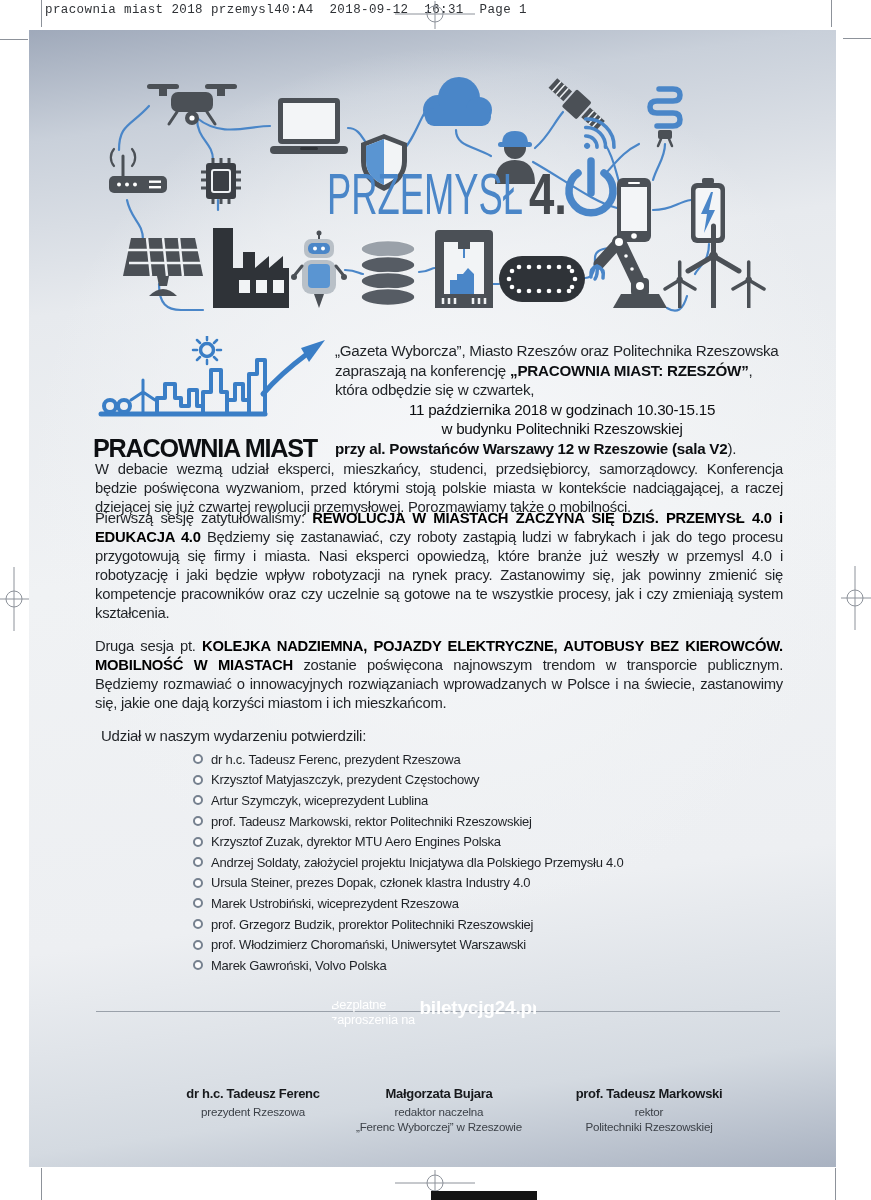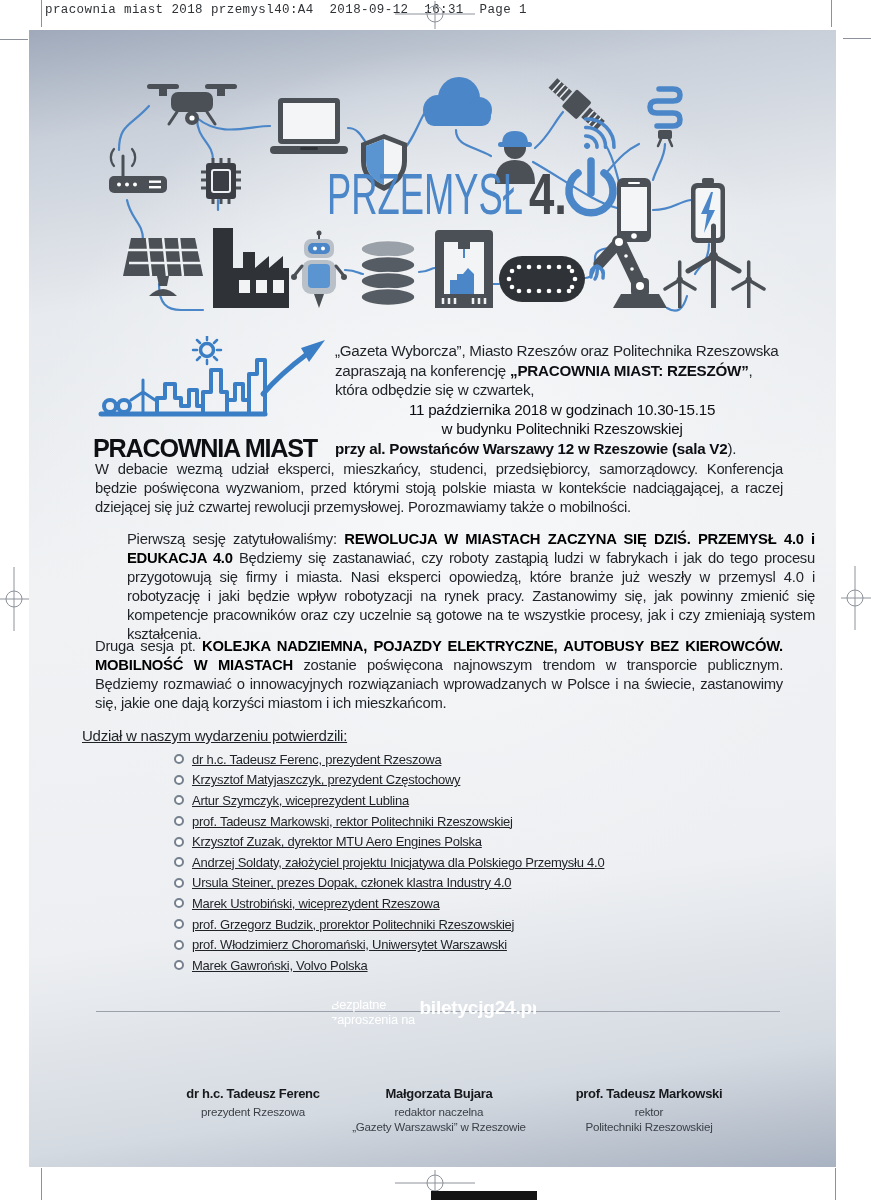--- a/index.html
+++ b/index.html
@@ -26,24 +26,24 @@
 
   .invite{position:absolute;left:306px;top:311px;width:454px;font-size:15.2px;line-height:19.6px;
        color:#1f2226;letter-spacing:-.25px;}
   .invite .b{font-weight:normal;color:#0c0e11;text-align:center;}
   .invite b{color:#0c0e11;}
 
   .bodypar{position:absolute;left:66px;width:688px;font-size:14.8px;line-height:19px;color:#1f2226;
        letter-spacing:-.25px;text-align:justify;margin:0;}
   .bodypar b{color:#000;}
   .p1{top:430px;}
-  .s1{top:500px;margin-left:32px;}
+  .s1{top:479px;}
   .s2{top:607px;}
 
-  .participants{position:absolute;left:53px;top:697px;width:688px;color:#1f2226;text-decoration:underline;}
+  .participants{position:absolute;left:72px;top:697px;width:688px;color:#1f2226;}
   .participants-heading{font-size:15px;letter-spacing:-.25px;}
   .participants ul{list-style:none;margin:5px 0 0 92px;padding:0;}
   .participants li{display:flex;align-items:center;height:20.6px;font-size:13px;letter-spacing:-.25px;}
   .bullet{flex:0 0 auto;width:6px;height:6px;border:2.6px solid #76818f;border-radius:50%;
        background:#fdfdfe;margin-right:8px;}
 
   .hline{position:absolute;left:67px;top:981px;width:684px;height:1px;background:#9aa1aa;}
   .banner{position:absolute;left:302px;top:967px;width:206px;height:30px;color:#fff;
        display:flex;align-items:flex-start;justify-content:center;font-size:12.8px;letter-spacing:-.2px;
        clip-path:polygon(11px 0,calc(100% - 11px) 0,100% 10px,100% calc(100% - 10px),calc(100% - 11px) 100%,11px 100%,0 calc(100% - 10px),0 10px);}
@@ -407,21 +407,21 @@
     </div>
 
     <div class="sig sig-1">
       <div class="sig-name">dr h.c. Tadeusz Ferenc</div>
       <div class="sig-role">prezydent Rzeszowa</div>
     </div>
     <div class="sig sig-2">
       <div class="sig-name">Małgorzata Bujara</div>
       <div class="sig-role">
           <div>redaktor naczelna</div>
-          <div>„Gazety Warszawski” w Rzeszowie</div>
+          <div>„Ferenc Wyborczej” w Rzeszowie</div>
         </div>
     </div>
     <div class="sig sig-3">
       <div class="sig-name">prof. Tadeusz Markowski</div>
       <div class="sig-role">
           <div>rektor</div>
           <div>Politechniki Rzeszowskiej</div>
         </div>
     </div>
 

